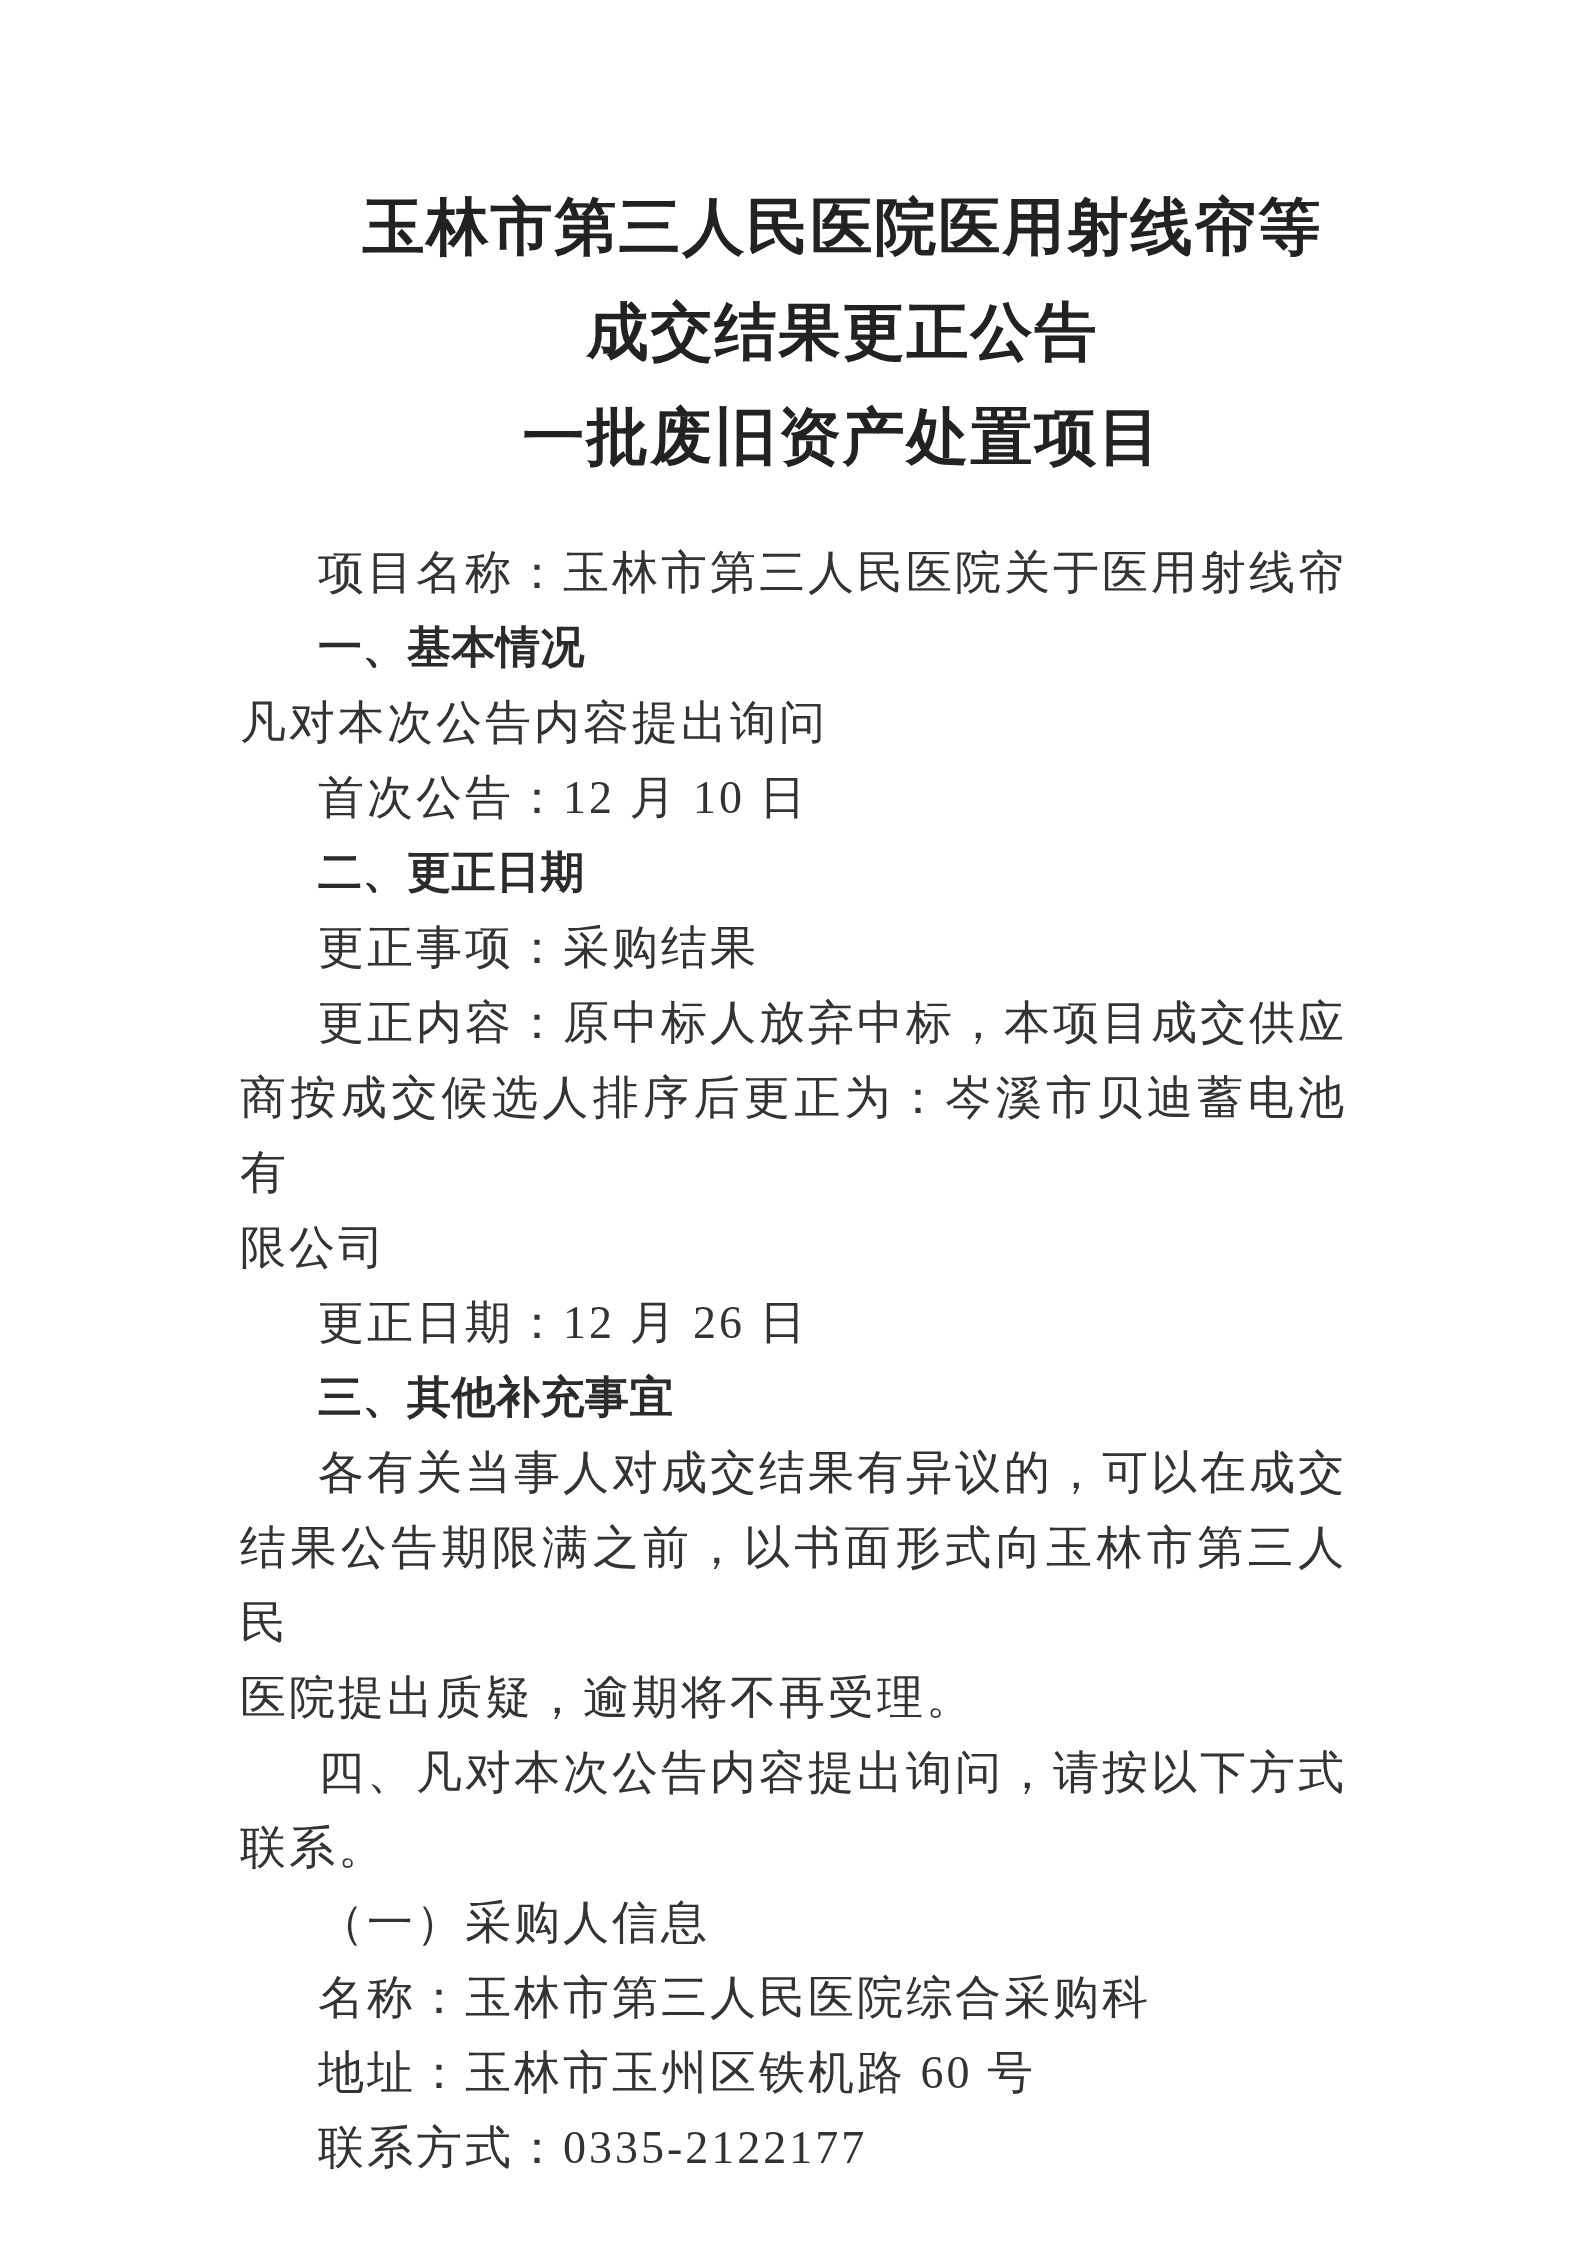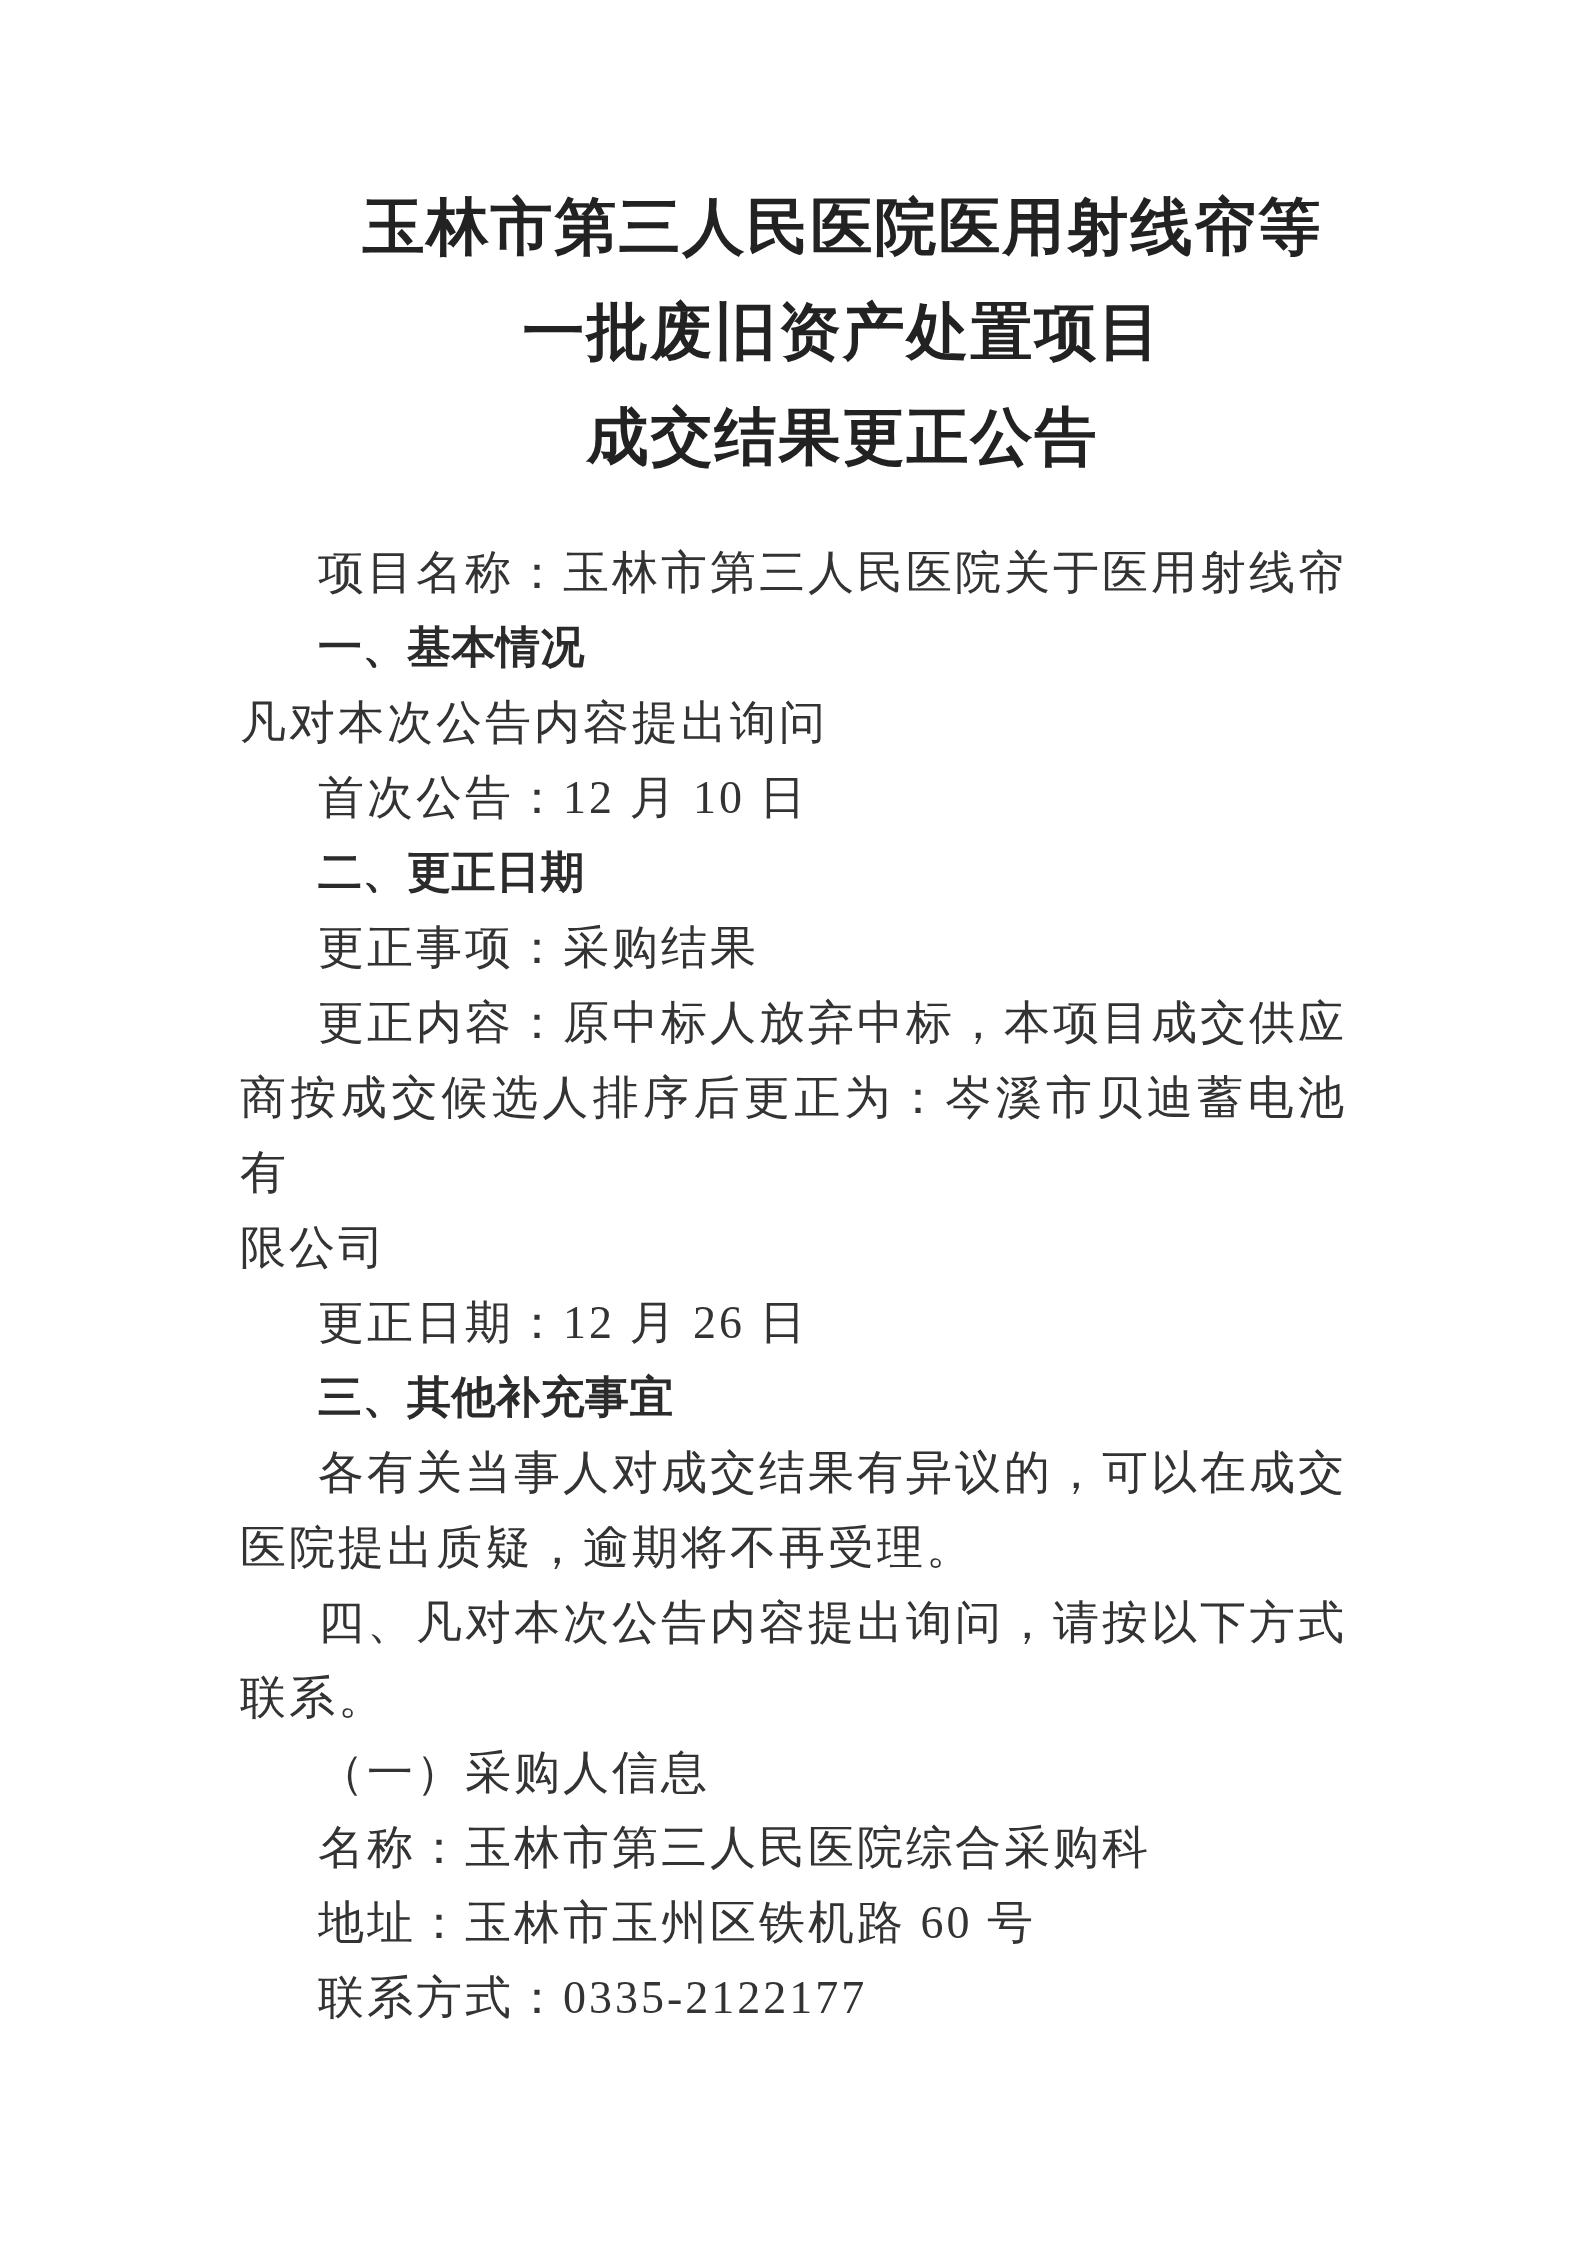--- a/index.html
+++ b/index.html
@@ -63,40 +63,41 @@
     color: #2b2b2b;
   }
 </style>
 </head>
 <body>
 
 <div class="page">
 
   <header class="doc-title">
     <div class="title-line">玉林市第三人民医院医用射线帘等</div>
+    <div class="title-line">成交结果更正公告</div>
     <div class="title-line">一批废旧资产处置项目</div>
-    <div class="title-line">成交结果更正公告</div>
   </header>
 
   <main class="doc-body">
 
     <div class="line indent just">项目名称：玉林市第三人民医院关于医用射线帘</div>
     <div class="line heading indent">一、基本情况</div>
     <div class="line">凡对本次公告内容提出询问</div>
     <div class="line indent">首次公告：12 月 10 日</div>
 
     <div class="line heading indent">二、更正日期</div>
     <div class="line indent">更正事项：采购结果</div>
     <div class="line indent just">更正内容：原中标人放弃中标，本项目成交供应</div>
     <div class="line just">商按成交候选人排序后更正为：岑溪市贝迪蓄电池有</div>
     <div class="line">限公司</div>
     <div class="line indent">更正日期：12 月 26 日</div>
 
     <div class="line heading indent">三、其他补充事宜</div>
     <div class="line indent just">各有关当事人对成交结果有异议的，可以在成交</div>
+    <div class="line just">结果公告期限满之前，以书面形式向玉林市第三人民</div>
     <div class="line">医院提出质疑，逾期将不再受理。</div>
 
     <div class="line indent just">四、凡对本次公告内容提出询问，请按以下方式</div>
     <div class="line">联系。</div>
 
     <div class="line indent">（一）采购人信息</div>
     <div class="line indent">名称：玉林市第三人民医院综合采购科</div>
     <div class="line indent">地址：玉林市玉州区铁机路 60 号</div>
     <div class="line indent">联系方式：0335-2122177</div>
 

